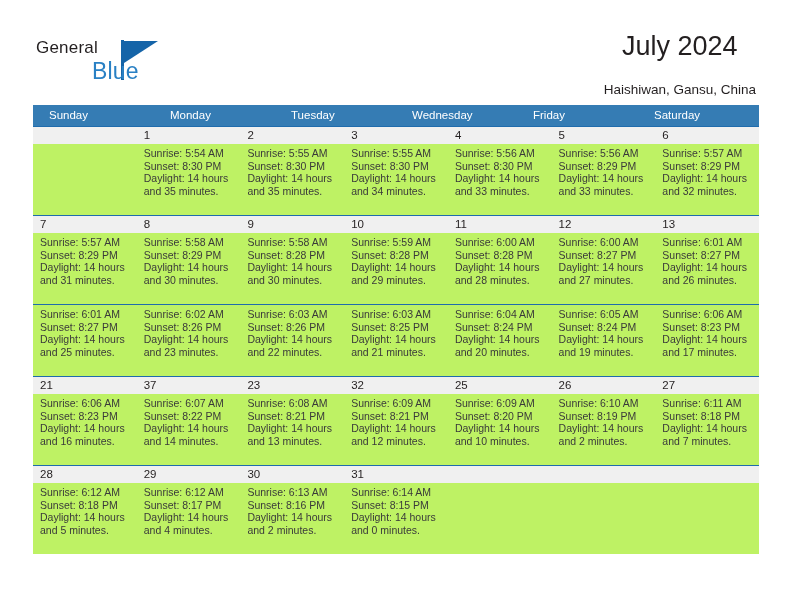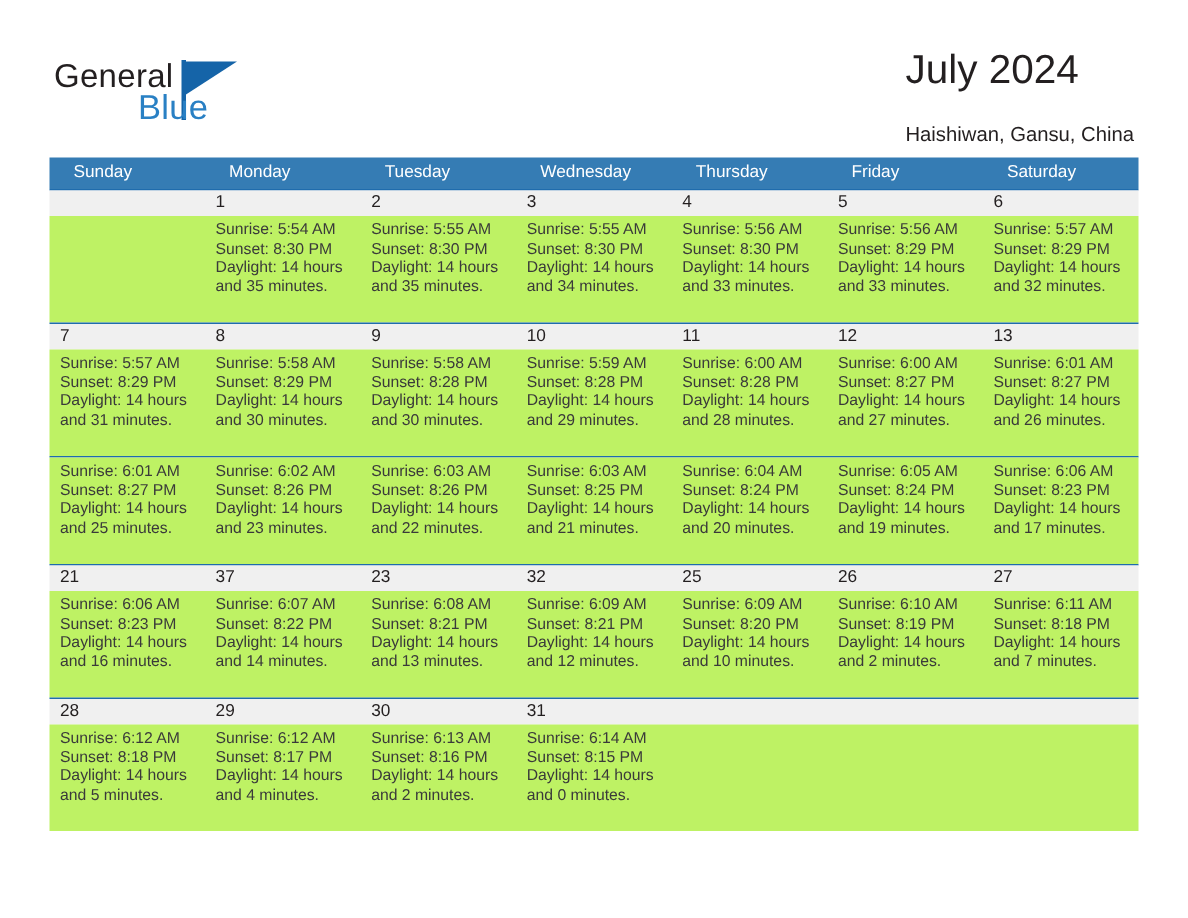--- a/index.html
+++ b/index.html
@@ -33,21 +33,21 @@
     position: absolute;
     left: 36px;
     top: 38px;
     width: 170px;
     height: 50px;
   }
   .logo-general {
     position: absolute;
     left: 0;
     top: 0;
-    font-size: 22px;
+    font-size: 17px;
     letter-spacing: 0.2px;
     color: #231f20;
     font-family: "Liberation Sans", sans-serif;
     text-align: right;
   }
   .logo-blue {
     position: absolute;
     left: 56px;
     top: 20px;
     font-size: 23px;
@@ -70,21 +70,21 @@
     top: 2px;
     width: 3px;
     height: 40px;
     background: #1564a8;
   }
 
   .title-block {
     position: absolute;
     right: 36px;
     top: 30px;
-    text-align: left;
+    text-align: center;
   }
   .cal-title {
     font-size: 27px;
     color: #231f20;
     line-height: 32px;
     white-space: nowrap;
     font-weight: normal;
   }
   .cal-sub {
     margin-top: 20px;
@@ -174,21 +174,20 @@
 
   </div>
 
   <div class="cal">
 
     <div class="dow-row">
       <div class="dow">Sunday</div>
       <div class="dow">Monday</div>
       <div class="dow">Tuesday</div>
       <div class="dow">Wednesday</div>
-      <div class="dow">Thursday</div>
       <div class="dow">Friday</div>
       <div class="dow">Saturday</div>
     </div>
 
     <div class="week">
       <div class="numbers-band">
         <div class="num"></div>
         <div class="num">1</div>
         <div class="num">2</div>
         <div class="num">3</div>

